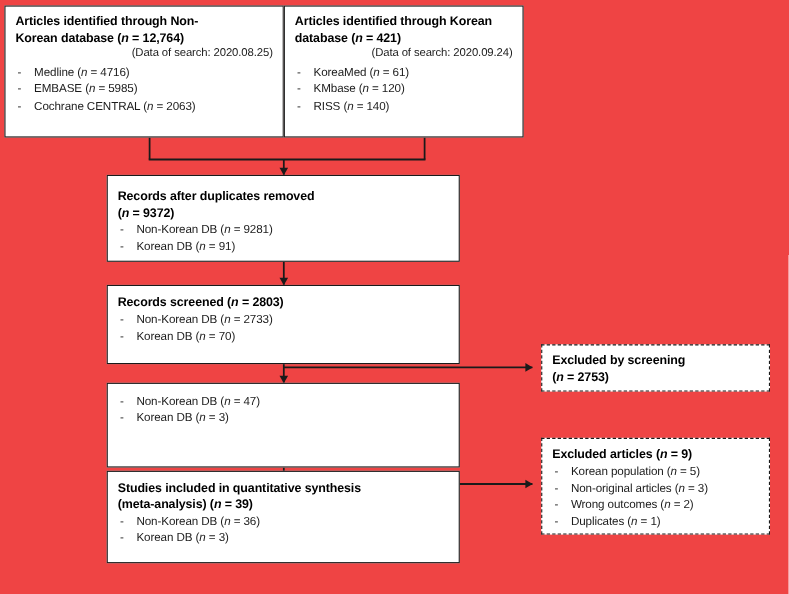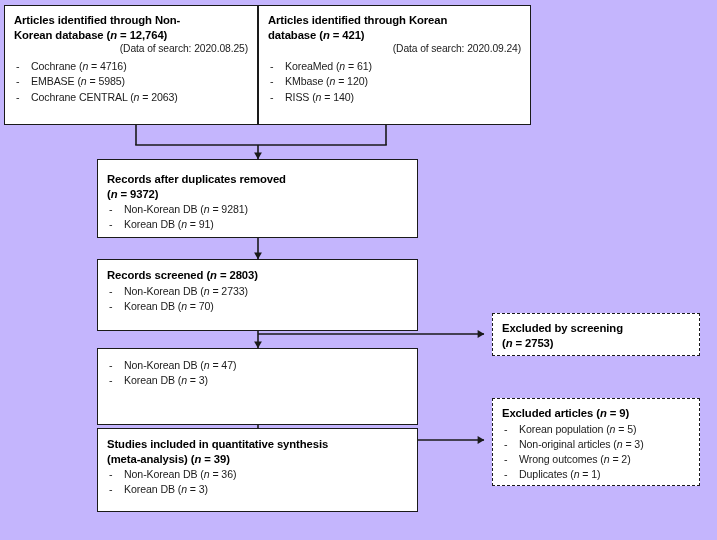--- a/index.html
+++ b/index.html
@@ -4,21 +4,21 @@
 <style>
   html, body {
     margin: 0;
     padding: 0;
     background: #ffffff;
   }
   #canvas {
     position: relative;
     width: 717px;
     height: 540px;
-    background: #c4b5fd;
+    background: #ef4444;
     font-family: "Liberation Sans", sans-serif;
     overflow: hidden;
   }
   .box {
     position: absolute;
     box-sizing: border-box;
     border: 1.3px solid #1a1a1a;
     background: #ffffff;
     padding: 7px 9px 6px 9px;
   }
@@ -110,27 +110,27 @@
     </g>
   </svg>
 
   <div class="box" style="left:4px; top:5px; width:254px; height:120px;">
     <div class="title">
       <span>Articles identified through Non-</span><br>
       <span>Korean database (</span><span class="ital">n</span><span> = 12,764)</span>
     </div>
     <div class="subnote">(Data of search: 2020.08.25)</div>
     <ul class="items">
-      <li><span class="dash">-</span><span>Cochrane (</span><span class="ital">n</span><span> = 4716)</span></li>
+      <li><span class="dash">-</span><span>Medline (</span><span class="ital">n</span><span> = 4716)</span></li>
       <li><span class="dash">-</span><span>EMBASE (</span><span class="ital">n</span><span> = 5985)</span></li>
       <li><span class="dash">-</span><span>Cochrane  CENTRAL  (</span><span class="ital">n</span><span> = 2063)</span></li>
     </ul>
   </div>
 
-  <div class="box" style="left:258px; top:5px; width:273px; height:120px;">
+  <div class="box" style="left:258px; top:5px; width:218px; height:120px;">
     <div class="title">
       <span>Articles identified through Korean</span><br>
       <span>database (</span><span class="ital">n</span><span> = 421)</span>
     </div>
     <div class="subnote">(Data of search: 2020.09.24)</div>
     <ul class="items">
       <li><span class="dash">-</span><span>KoreaMed (</span><span class="ital">n</span><span> = 61)</span></li>
       <li><span class="dash">-</span><span>KMbase (</span><span class="ital">n</span><span> = 120)</span></li>
       <li><span class="dash">-</span><span>RISS (</span><span class="ital">n</span><span> = 140)</span></li>
     </ul>

